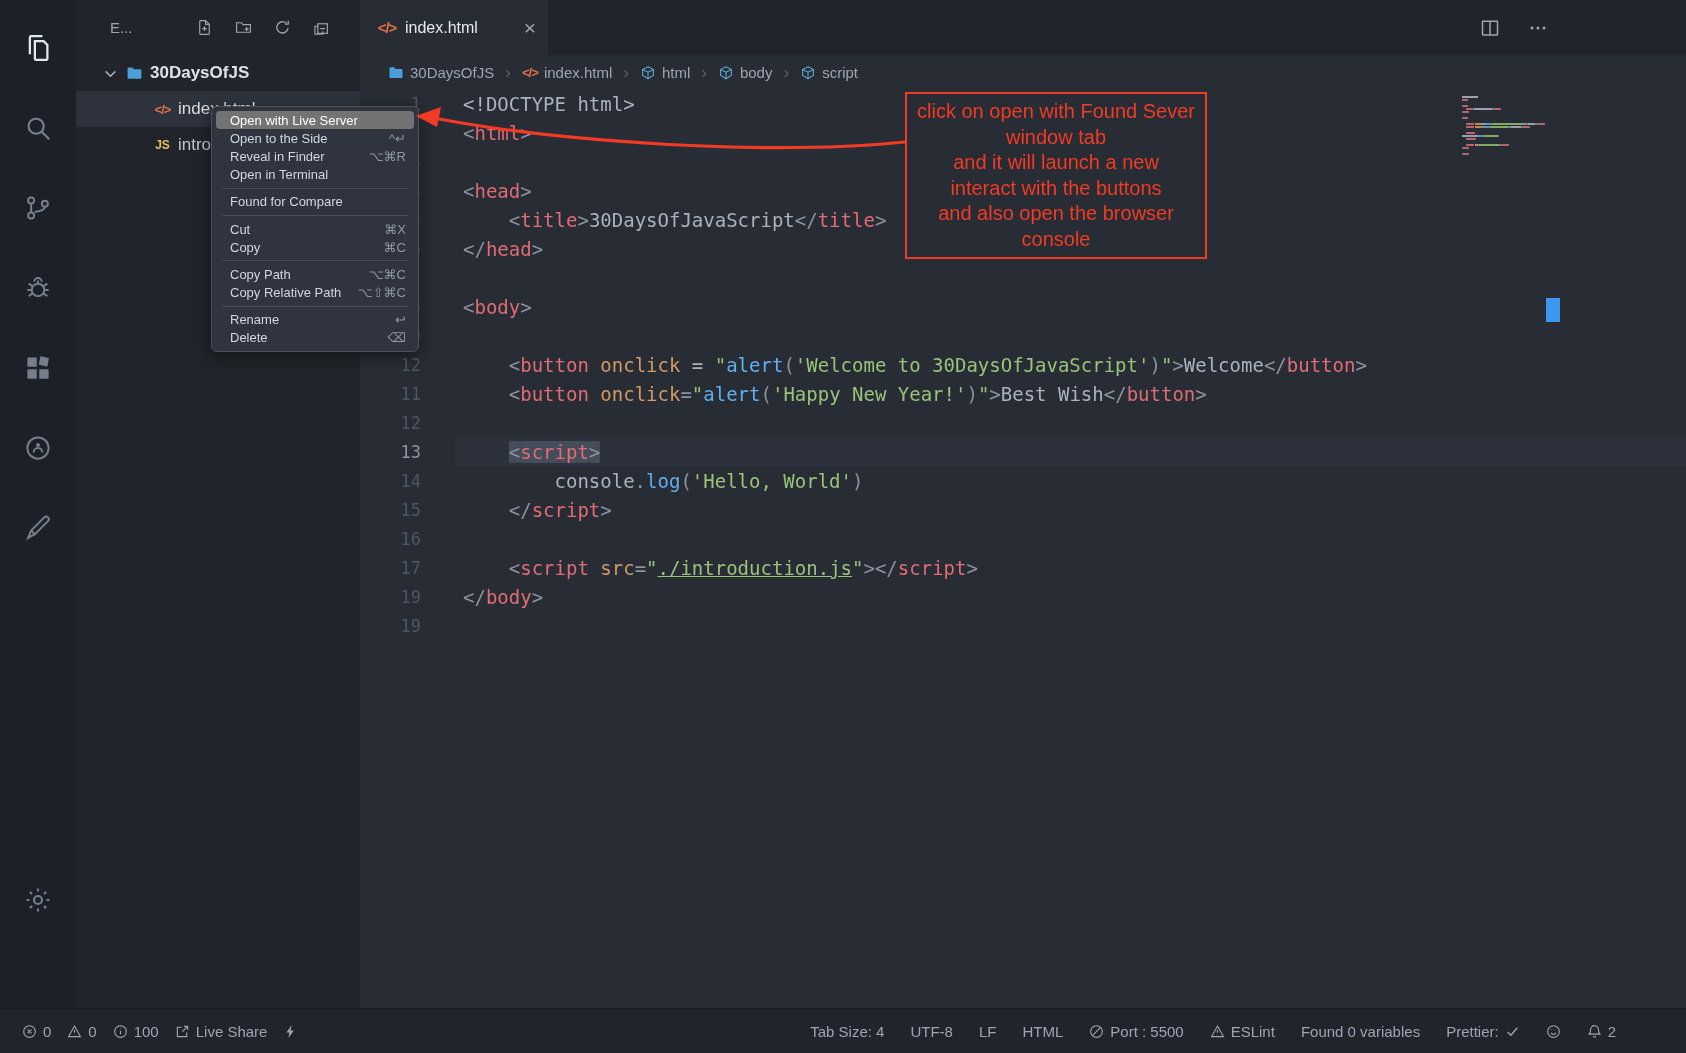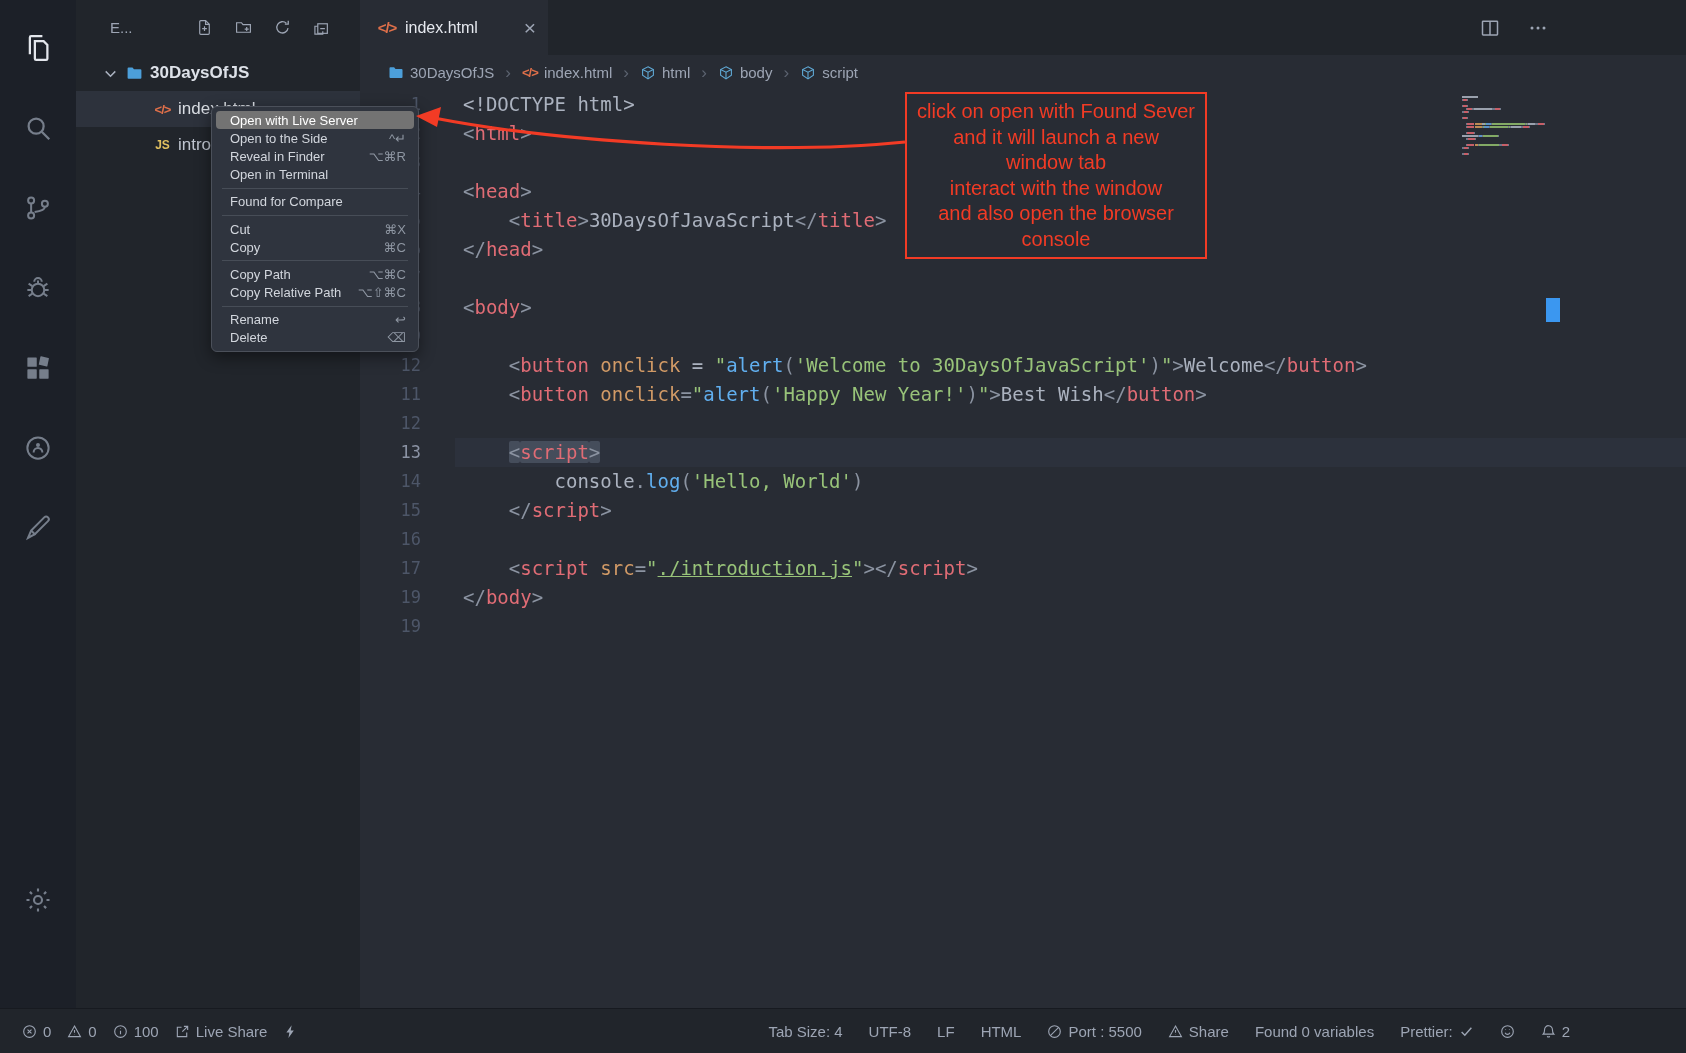--- a/index.html
+++ b/index.html
@@ -63,21 +63,21 @@
   .tk.hl{background:rgba(125,138,160,.32);border-radius:2px}
   .minimap{position:absolute;top:6px;right:132px;width:92px}
   .mm-line{display:flex;height:2px;margin-bottom:1px}
   .mm-seg{height:2px;flex:none}
   .overview-marker{position:absolute;top:208px;right:126px;width:14px;height:24px;background:#3b97f0}
 
   
   .status-bar{grid-column:1/4;grid-row:2;background:#21252b;border-top:1px solid #171a20;display:flex;align-items:center;color:#9da5b4;font-size:15px;padding-left:22px}
   .sb-group{display:flex;align-items:center}
   .sb-left{gap:16px}
-  .sb-right{margin-left:auto;gap:26px;padding-right:116px}
+  .sb-right{margin-left:auto;gap:26px;padding-right:70px}
   .sb-item{display:flex;align-items:center;gap:6px;cursor:pointer;white-space:nowrap}
   .sb-item .icon{width:15px;height:15px}
 
   
   .context-menu{position:absolute;left:211px;top:106px;width:208px;background:#2f343e;border:1px solid #4b505a;border-radius:6px;padding:4px 0;box-shadow:0 5px 16px rgba(0,0,0,.45);z-index:50;font-size:13px;color:#d2d6dd}
   .menu-item{height:18.2px;display:flex;align-items:center;padding:0 8px 0 14px;margin:0 4px;border-radius:4px;cursor:pointer}
   .menu-label{flex:1;white-space:nowrap}
   .menu-shortcut{color:#8f97a3;margin-left:12px;white-space:nowrap}
   .menu-item.highlighted{background:#737373;color:#fff}
   .menu-item.highlighted .menu-shortcut{color:#cfe2ff}
@@ -574,21 +574,21 @@
           </span>
           <span>Port : 5500</span>
         </div>
         <div class="sb-item">
           <span class="icon">
             <svg viewBox="0 0 16 16" fill="none" stroke="currentColor" stroke-width="1.2">
               <path d="M8 2.2l6.3 11.2H1.7z"></path>
               <path d="M8 6.4v3M8 11.4v.4"></path>
             </svg>
           </span>
-          <span>Share</span>
+          <span>ESLint</span>
         </div>
         <div class="sb-item">
           <span>Found 0 variables</span>
         </div>
         <div class="sb-item">
           <span>Prettier:</span>
           <span class="icon">
             <svg viewBox="0 0 16 16" fill="none" stroke="currentColor" stroke-width="1.5">
               <path d="M2.8 8.6l3.4 3.4 7-8"></path>
             </svg>
@@ -666,20 +666,20 @@
       </div>
     </div>
 
   <svg class="annot-arrow" viewBox="0 0 510 60">
     <path class="arrow-stroke" d="M497 46 C 360 60, 150 46, 26 22" fill="none" stroke="#f23b25" stroke-width="3.2"></path>
     <polygon class="arrow-head" points="8,20 33,11 29,31" fill="#f23b25"></polygon>
   </svg>
 
   <div class="annotation" style="color: rgb(242, 59, 37); border-color: rgb(242, 59, 37);">
       <div>click on open with Found Sever</div>
+      <div>window tab</div>
       <div>and it will launch a new</div>
-      <div>window tab</div>
-      <div>interact with the window</div>
+      <div>interact with the buttons</div>
       <div>and also open the browser</div>
       <div>console</div>
     </div>
 
 </div>
 
 </body></html>

